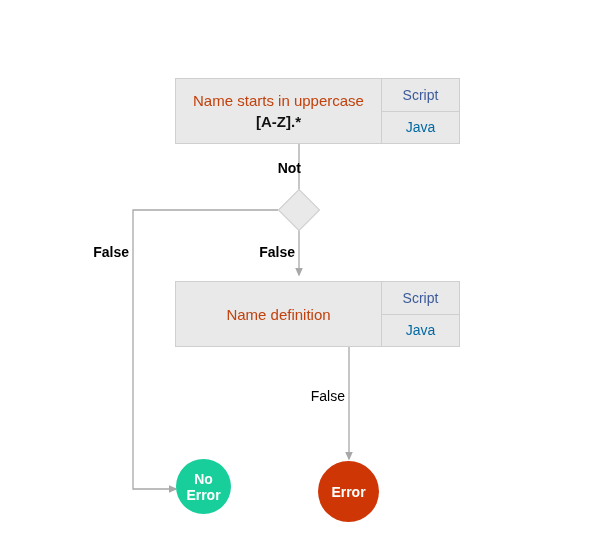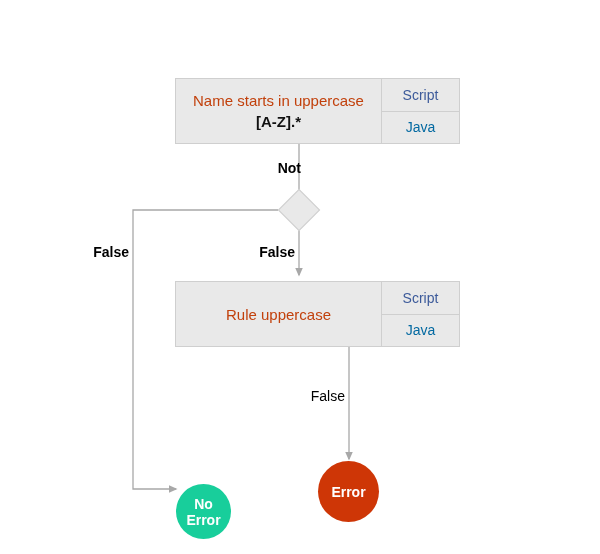--- a/index.html
+++ b/index.html
@@ -170,31 +170,31 @@
   <div class="edge-label bold r" style="left:255px; top:160px; width:46px;">Not</div>
 
   <div class="diamond" style="left:284px; top:195px;"></div>
 
   <div class="edge-label bold r" style="left:79px; top:244px; width:50px;">False</div>
 
   <div class="edge-label bold r" style="left:245px; top:244px; width:50px;">False</div>
 
   <div class="rule-box" style="left:175px; top:281px; width:285px; height:66px;">
     <div class="rule-main">
-      <div class="rule-line1">Rule uppercase</div>
+      <div class="rule-line1">Name definition</div>
     </div>
     <div class="rule-side">
       <div class="rule-side-top">Script</div>
       <div class="rule-side-bottom">Java</div>
     </div>
   </div>
 
   <div class="edge-label r" style="left:295px; top:388px; width:50px;">False</div>
 
-  <div class="terminal green" style="left:176px; top:484px; width:55px; height:55px;">
+  <div class="terminal green" style="left:176px; top:459px; width:55px; height:55px;">
     <span>
       <span>No</span><br>
       <span>Error</span>
     </span>
   </div>
 
   <div class="terminal red" style="left:318px; top:461px; width:61px; height:61px;">
     <span>Error</span>
   </div>
 

